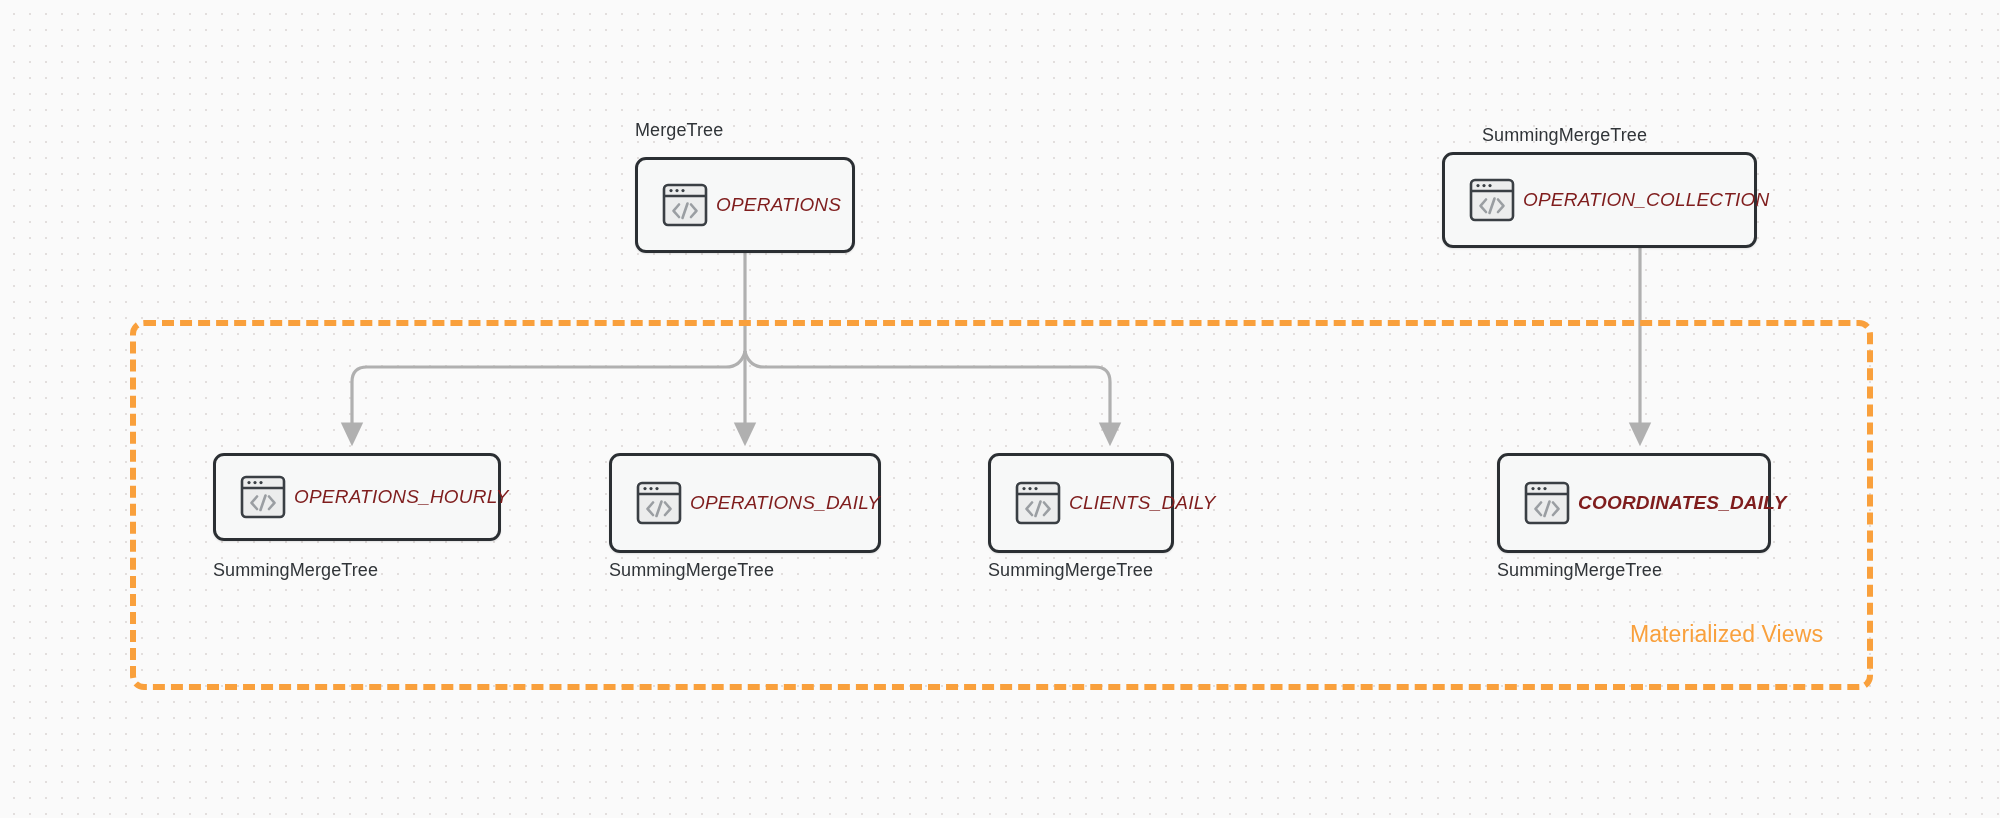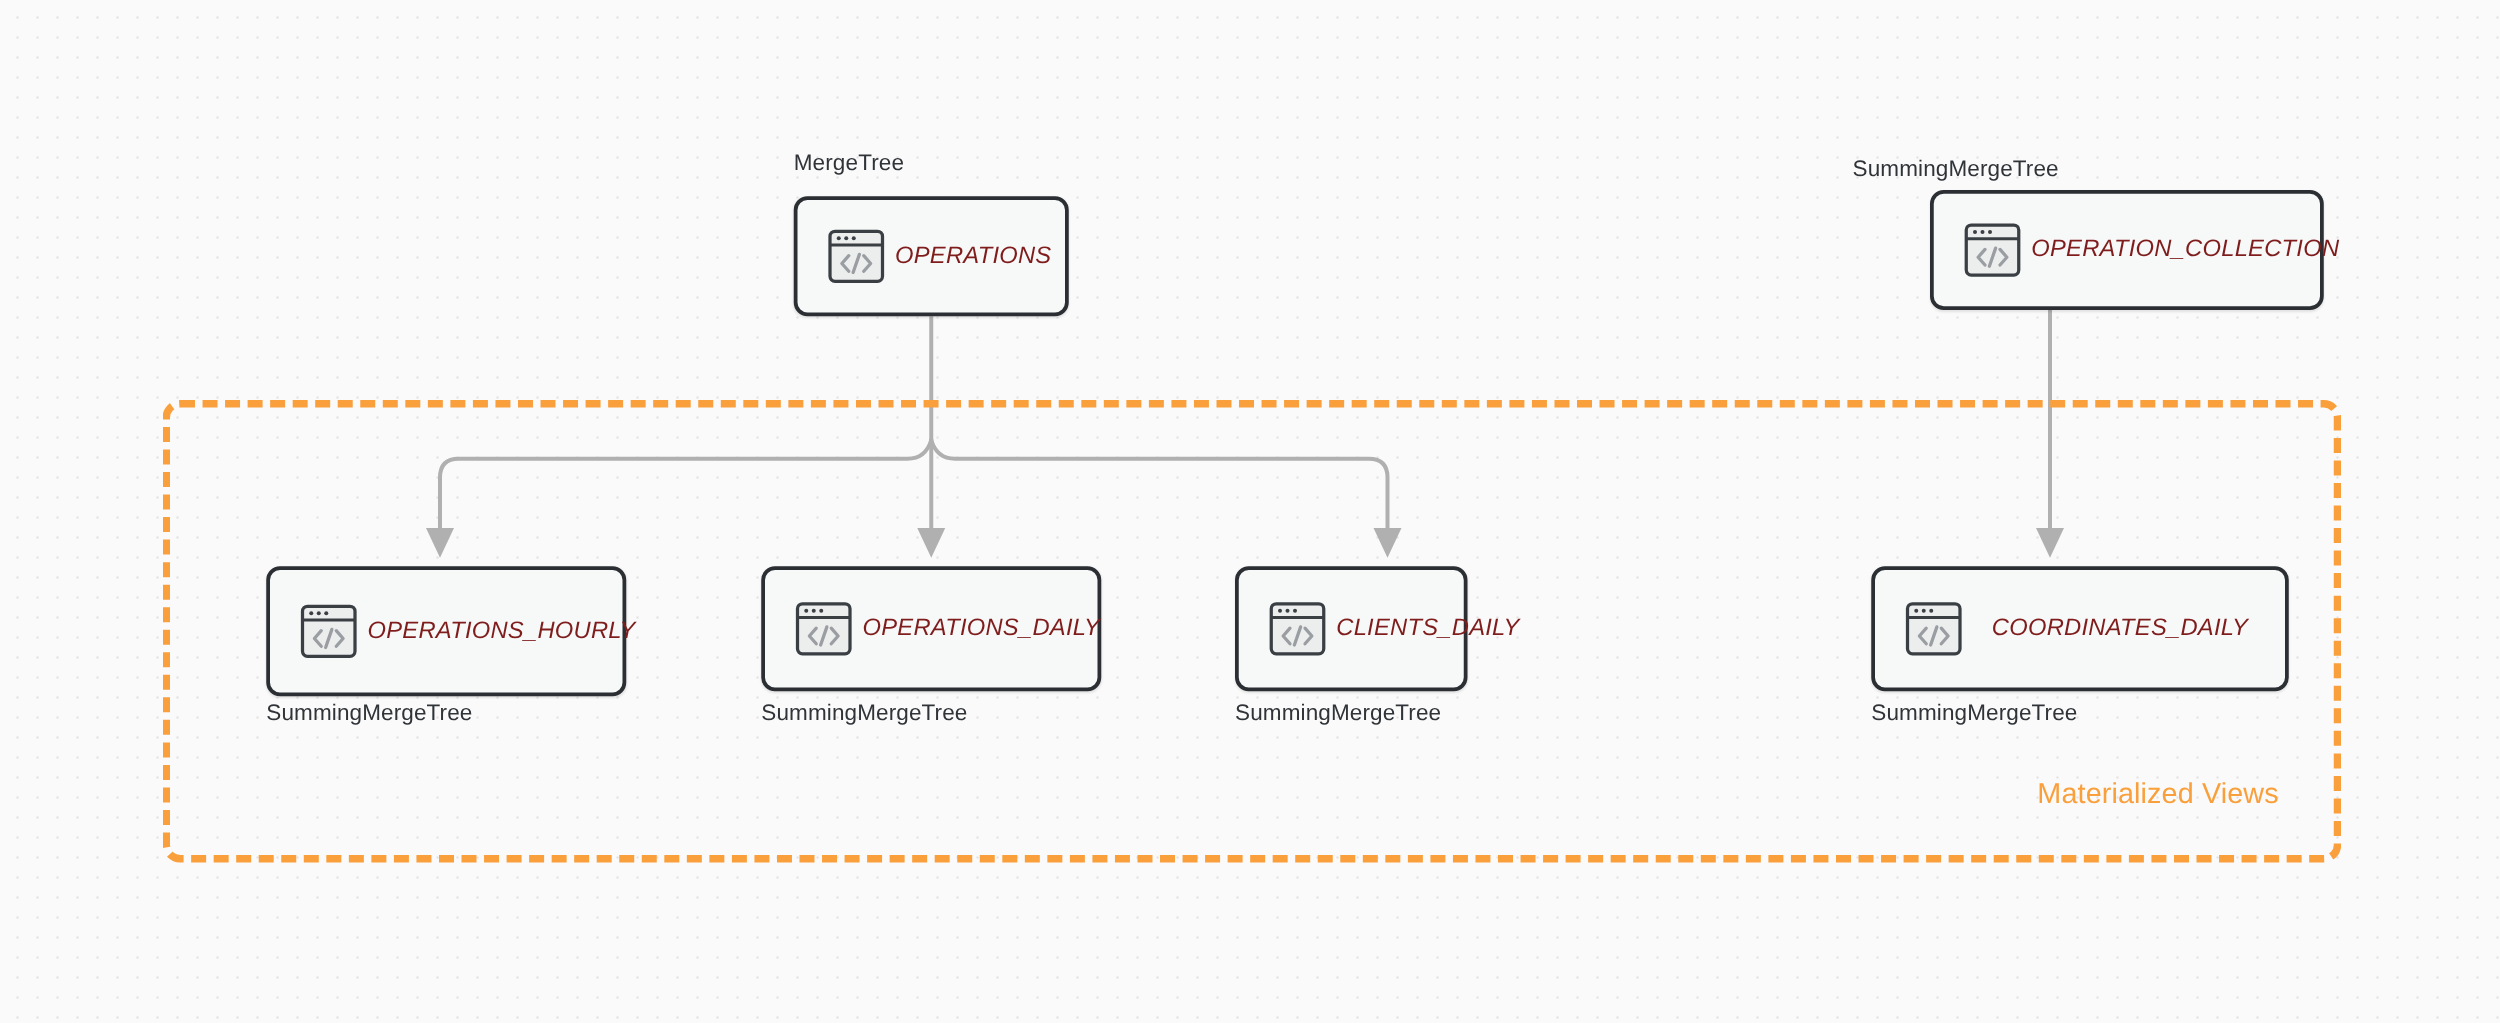--- a/index.html
+++ b/index.html
@@ -99,26 +99,26 @@
     font-size: 18px;
     color: #303438;
     font-family: "Liberation Sans", sans-serif;
     white-space: nowrap;
     text-align: left;
     letter-spacing: 0.1px;
   }
 
   
   #node-operations            { left: 635px;  top: 157px; width: 220px; height: 96px; }
-  #node-operation-collection  { left: 1544px; top: 152px; width: 315px; height: 96px; }
-
-  #node-operations-hourly     { left: 213px;  top: 453px; width: 288px; height: 104px; }
+  #node-operation-collection  { left: 1442px; top: 152px; width: 315px; height: 96px; }
+
+  #node-operations-hourly     { left: 213px;  top: 453px; width: 288px; height: 88px; }
   #node-operations-daily      { left: 609px;  top: 453px; width: 272px; height: 100px; }
   #node-clients-daily         { left: 988px;  top: 453px; width: 186px; height: 100px; }
-  #node-coordinates-daily     { left: 1497px; top: 453px; width: 334px; height: 100px; }
+  #node-coordinates-daily     { left: 1497px; top: 453px; width: 274px; height: 100px; font-weight: bold; }
 
   
   #caption-operations             { left: 635px;  top: 120px; width: 220px; }
   #caption-operation-collection   { left: 1482px; top: 125px; width: 315px; }
 
   #caption-operations-hourly      { left: 213px;  top: 560px; width: 288px; }
   #caption-operations-daily       { left: 609px;  top: 560px; width: 272px; }
   #caption-clients-daily          { left: 988px;  top: 560px; width: 235px; }
   #caption-coordinates-daily      { left: 1497px; top: 560px; width: 285px; }
 </style>

